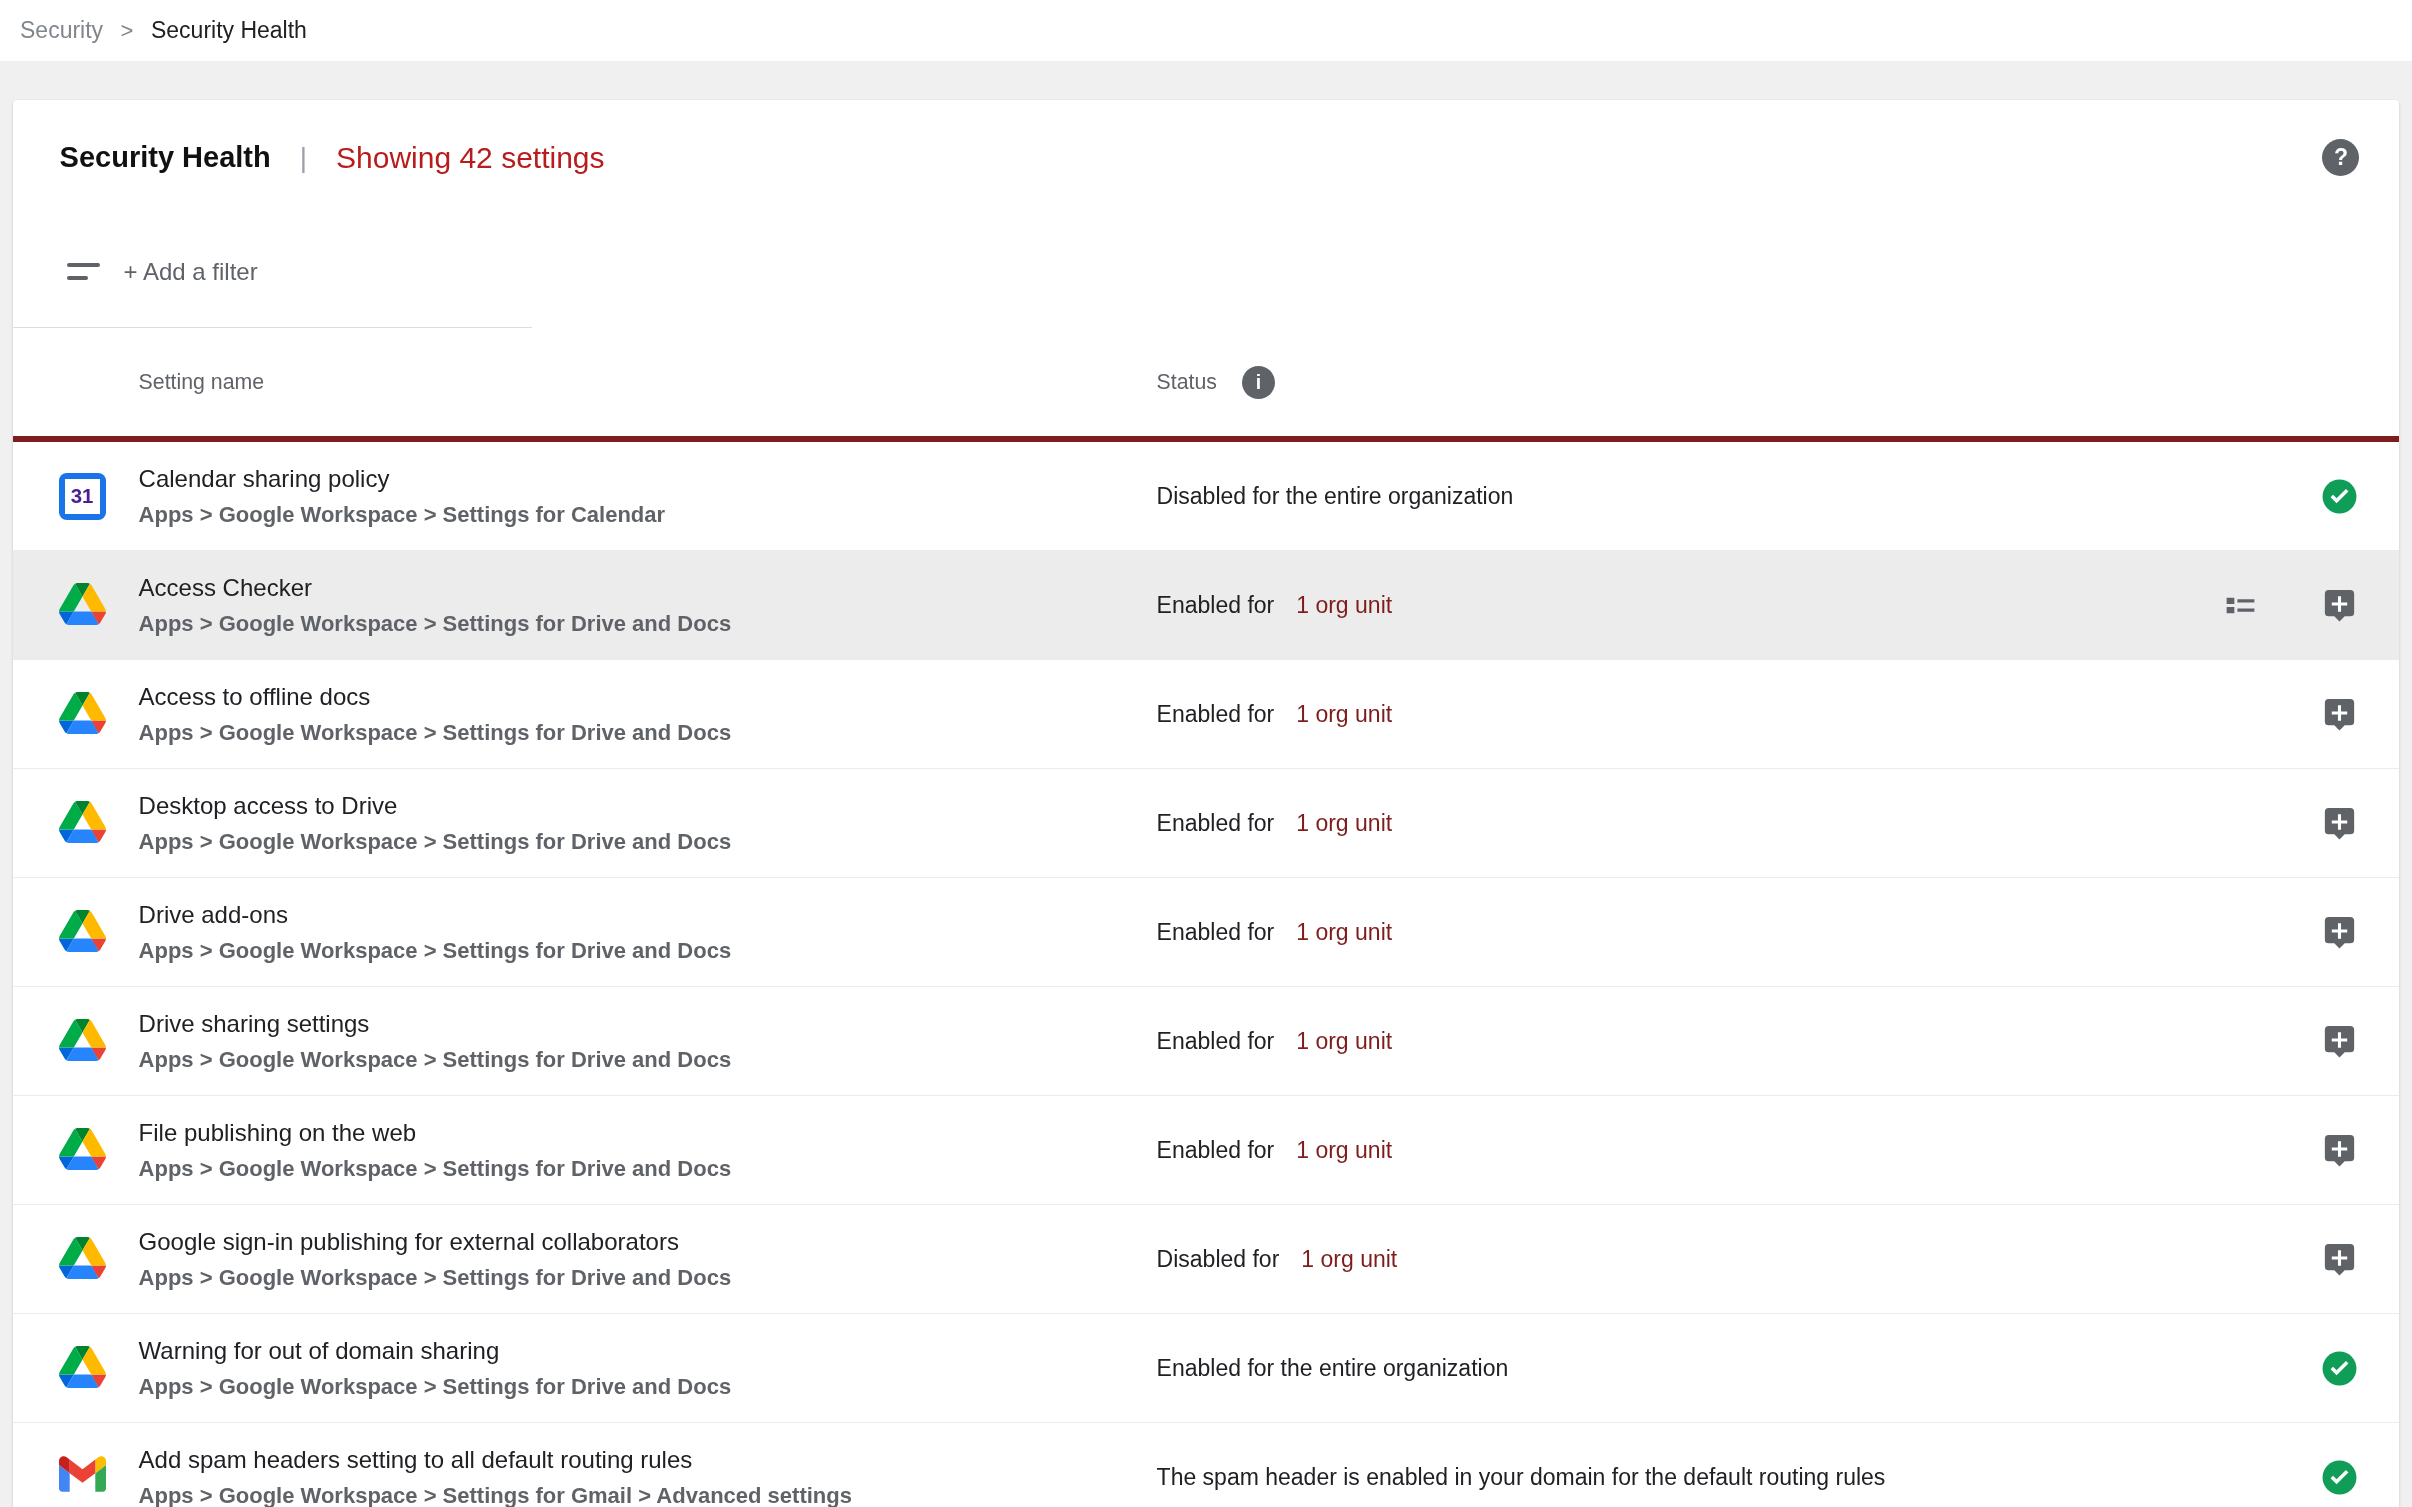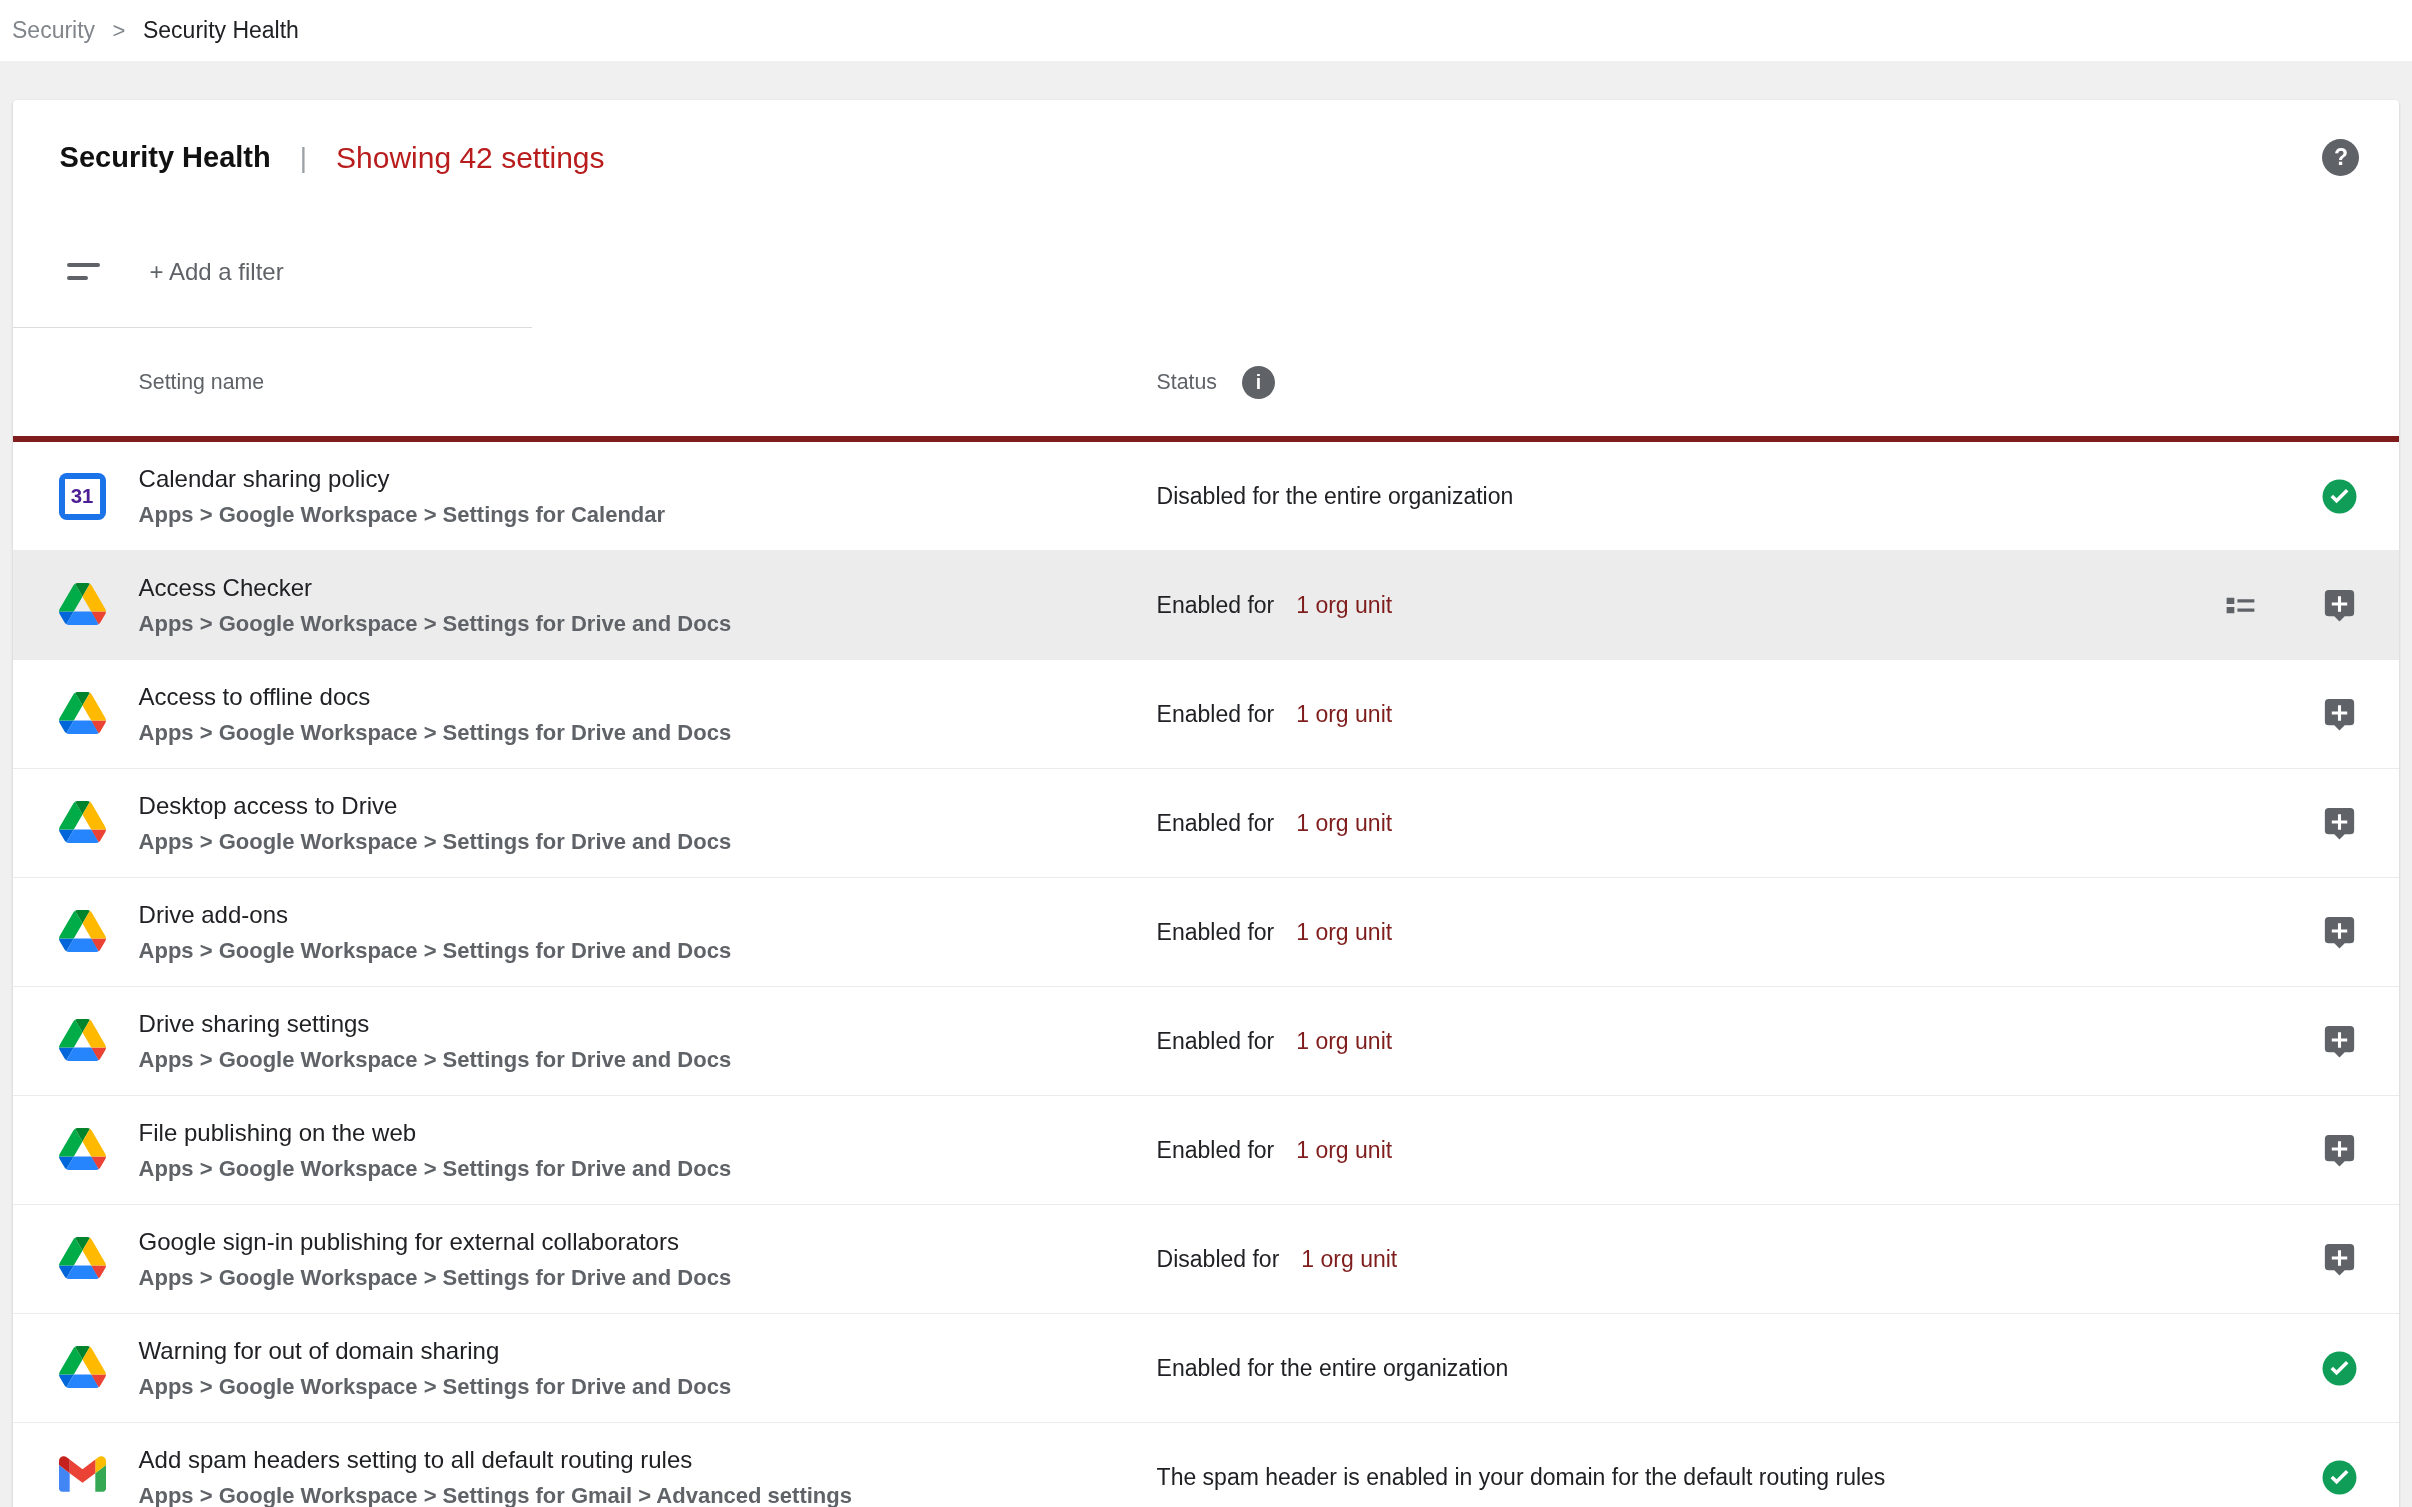--- a/index.html
+++ b/index.html
@@ -11,21 +11,21 @@
     overflow: hidden;
     position: relative;
   }
 
   
   .topbar {
     height: 61px;
     background: #ffffff;
     display: flex;
     align-items: center;
-    padding-left: 12px;
+    padding-left: 20px;
     font-size: 23px;
   }
   .crumb-parent { color: #80868b; cursor: pointer; }
   .crumb-sep { color: #80868b; margin: 0 17.5px; font-size: 22px; }
   .crumb-current { color: #202124; font-weight: 500; }
 
   
   .card {
     position: absolute;
     left: 12.6px; right: 12.6px; top: 100px;
@@ -60,21 +60,21 @@
     height: 113px;
     display: flex;
     align-items: center;
     padding-left: 54px;
     position: relative;
   }
   .filter-icon { display: flex; flex-direction: column; gap: 9.7px; width: 35px; }
   .filter-icon i { display: block; height: 3.9px; background: #5f6368; border-radius: 1.9px; }
   .filter-icon i:nth-child(1) { width: 33px; }
   .filter-icon i:nth-child(2) { width: 21.3px; }
-  .filter-label { margin-left: 48px; font-size: 24px; color: #5f6368; cursor: pointer; }
+  .filter-label { margin-left: 22px; font-size: 24px; color: #5f6368; cursor: pointer; }
   .filter-divider {
     position: absolute; left: 0; bottom: 0;
     width: 519px;
     border-bottom: 1px solid #dadce0;
   }
 
   
   .table-header {
     height: 114px;
     display: flex;

